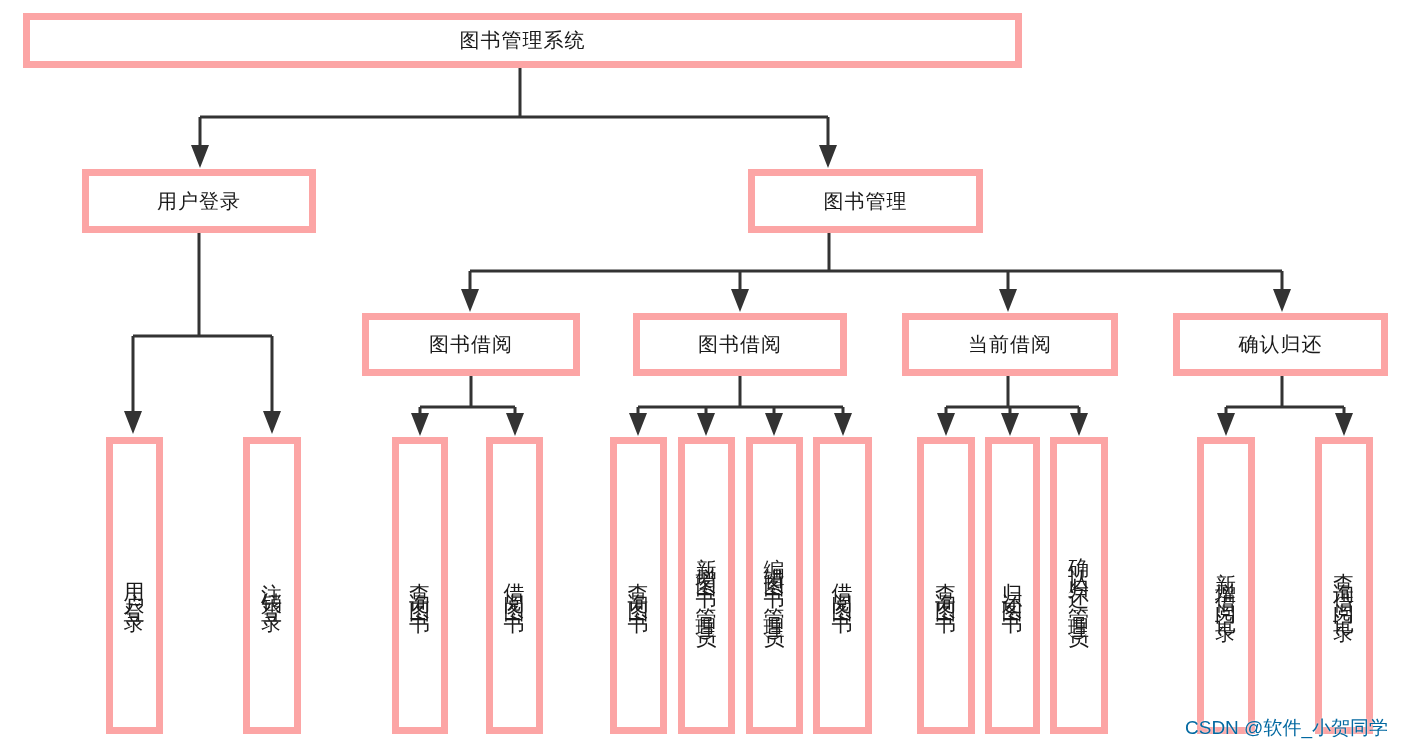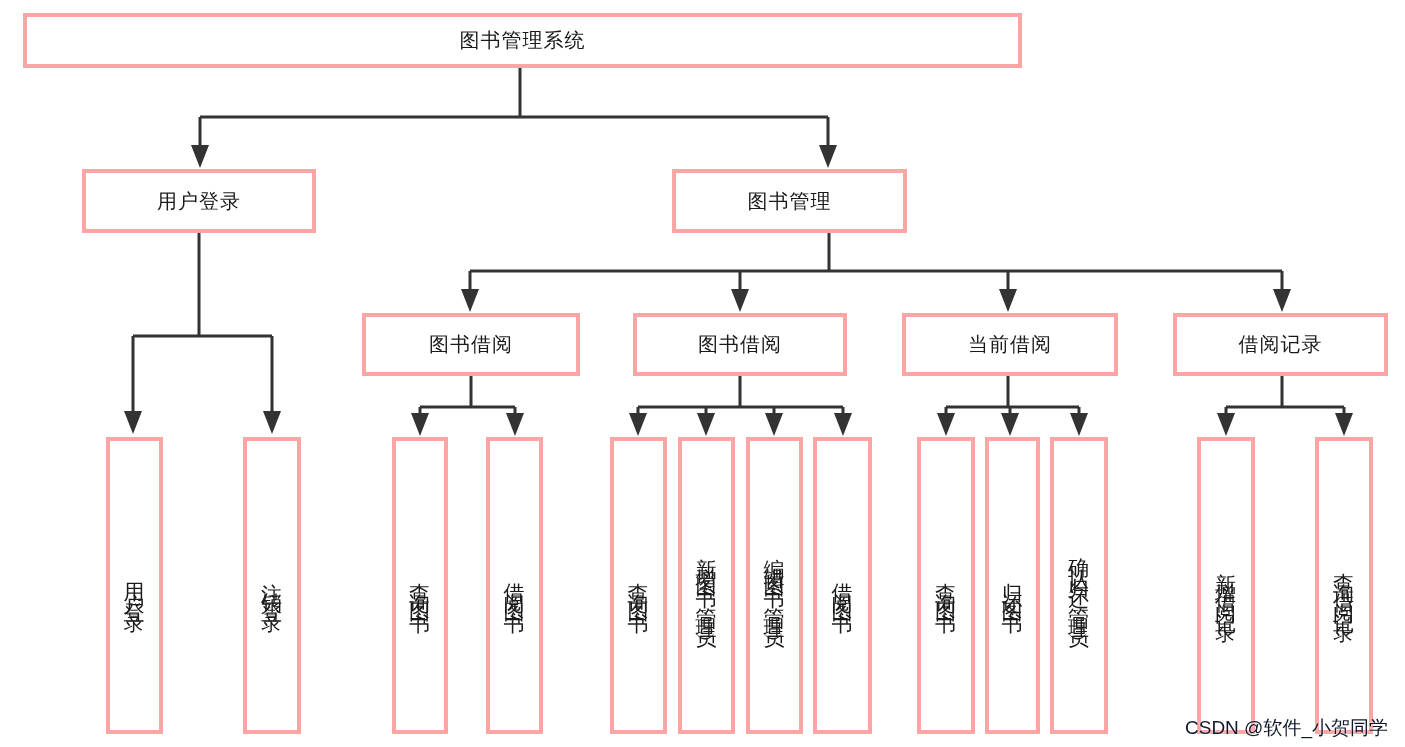--- a/index.html
+++ b/index.html
@@ -12,42 +12,42 @@
     width:1405px;height:747px;
     background:#ffffff;
     overflow:hidden;
   }
   .connectors{
     position:absolute;left:0;top:0;width:1405px;height:747px;
   }
   .node{
     position:absolute;
     box-sizing:border-box;
-    border:4px solid #fca5a5;
+    border:7px solid #fca5a5;
     background:#ffffff;
     color:#1a1a1a;
     display:flex;
     align-items:center;
     justify-content:center;
     font-size:20px;
     letter-spacing:1px;
     text-align:center;
   }
   .vnode{
     writing-mode:vertical-rl;
     text-orientation:mixed;
     letter-spacing:10px;
     line-height:51px;
     font-size:21px;
   }
   
   .n-root{left:23px;top:13px;width:999px;height:55px;}
   
   .n-login{left:82px;top:169px;width:234px;height:64px;}
-  .n-mgmt{left:672px;top:169px;width:235px;height:64px;font-family:Liberation Mono, monospace;}
+  .n-mgmt{left:748px;top:169px;width:235px;height:64px;font-family:Liberation Mono, monospace;}
   
   .n-l3{top:313px;height:63px;}
   .n-newbook{left:362px;width:218px;}
   .n-borrowing{left:633px;width:214px;}
   .n-current{left:902px;width:216px;font-family:Liberation Serif, serif;}
   .n-records{left:1173px;width:215px;}
   
   .n-leaf{top:437px;height:297px;width:57px;}
   .p-1{left:106px;}
   .p-2{left:243px;width:58px;}
@@ -60,21 +60,21 @@
   .p-9{left:917px;width:58px;}
   .p-10{left:985px;width:55px;}
   .p-11{left:1050px;width:58px;}
   .p-12{left:1197px;width:58px;}
   .p-13{left:1315px;width:58px;}
   .watermark{
     position:absolute;
     left:1185px;top:715px;
     width:215px;
     font-size:19px;
-    color:#0f172a;
+    color:#0369a1;
     text-shadow:0 0 2px #ffffff;
     white-space:nowrap;
     z-index:5;
   }
 </style>
 </head>
 <body>
 
 <div class="canvas">
 
@@ -99,21 +99,21 @@
   </svg>
 
   <div class="node n-root">图书管理系统</div>
 
   <div class="node n-login">用户登录</div>
   <div class="node n-mgmt">图书管理</div>
 
   <div class="node n-l3 n-newbook">图书借阅</div>
   <div class="node n-l3 n-borrowing">图书借阅</div>
   <div class="node n-l3 n-current">当前借阅</div>
-  <div class="node n-l3 n-records">借阅记录</div>
+  <div class="node n-l3 n-records">确认归还</div>
 
   <div class="node vnode n-leaf p-1">用户登录</div>
   <div class="node vnode n-leaf p-2">注销登录</div>
 
   <div class="node vnode n-leaf p-3">查询图书</div>
   <div class="node vnode n-leaf p-4">借阅图书</div>
 
   <div class="node vnode n-leaf p-5">查询图书</div>
   <div class="node vnode n-leaf p-6">新增图书（管理员）</div>
   <div class="node vnode n-leaf p-7">编辑图书（管理员）</div>

